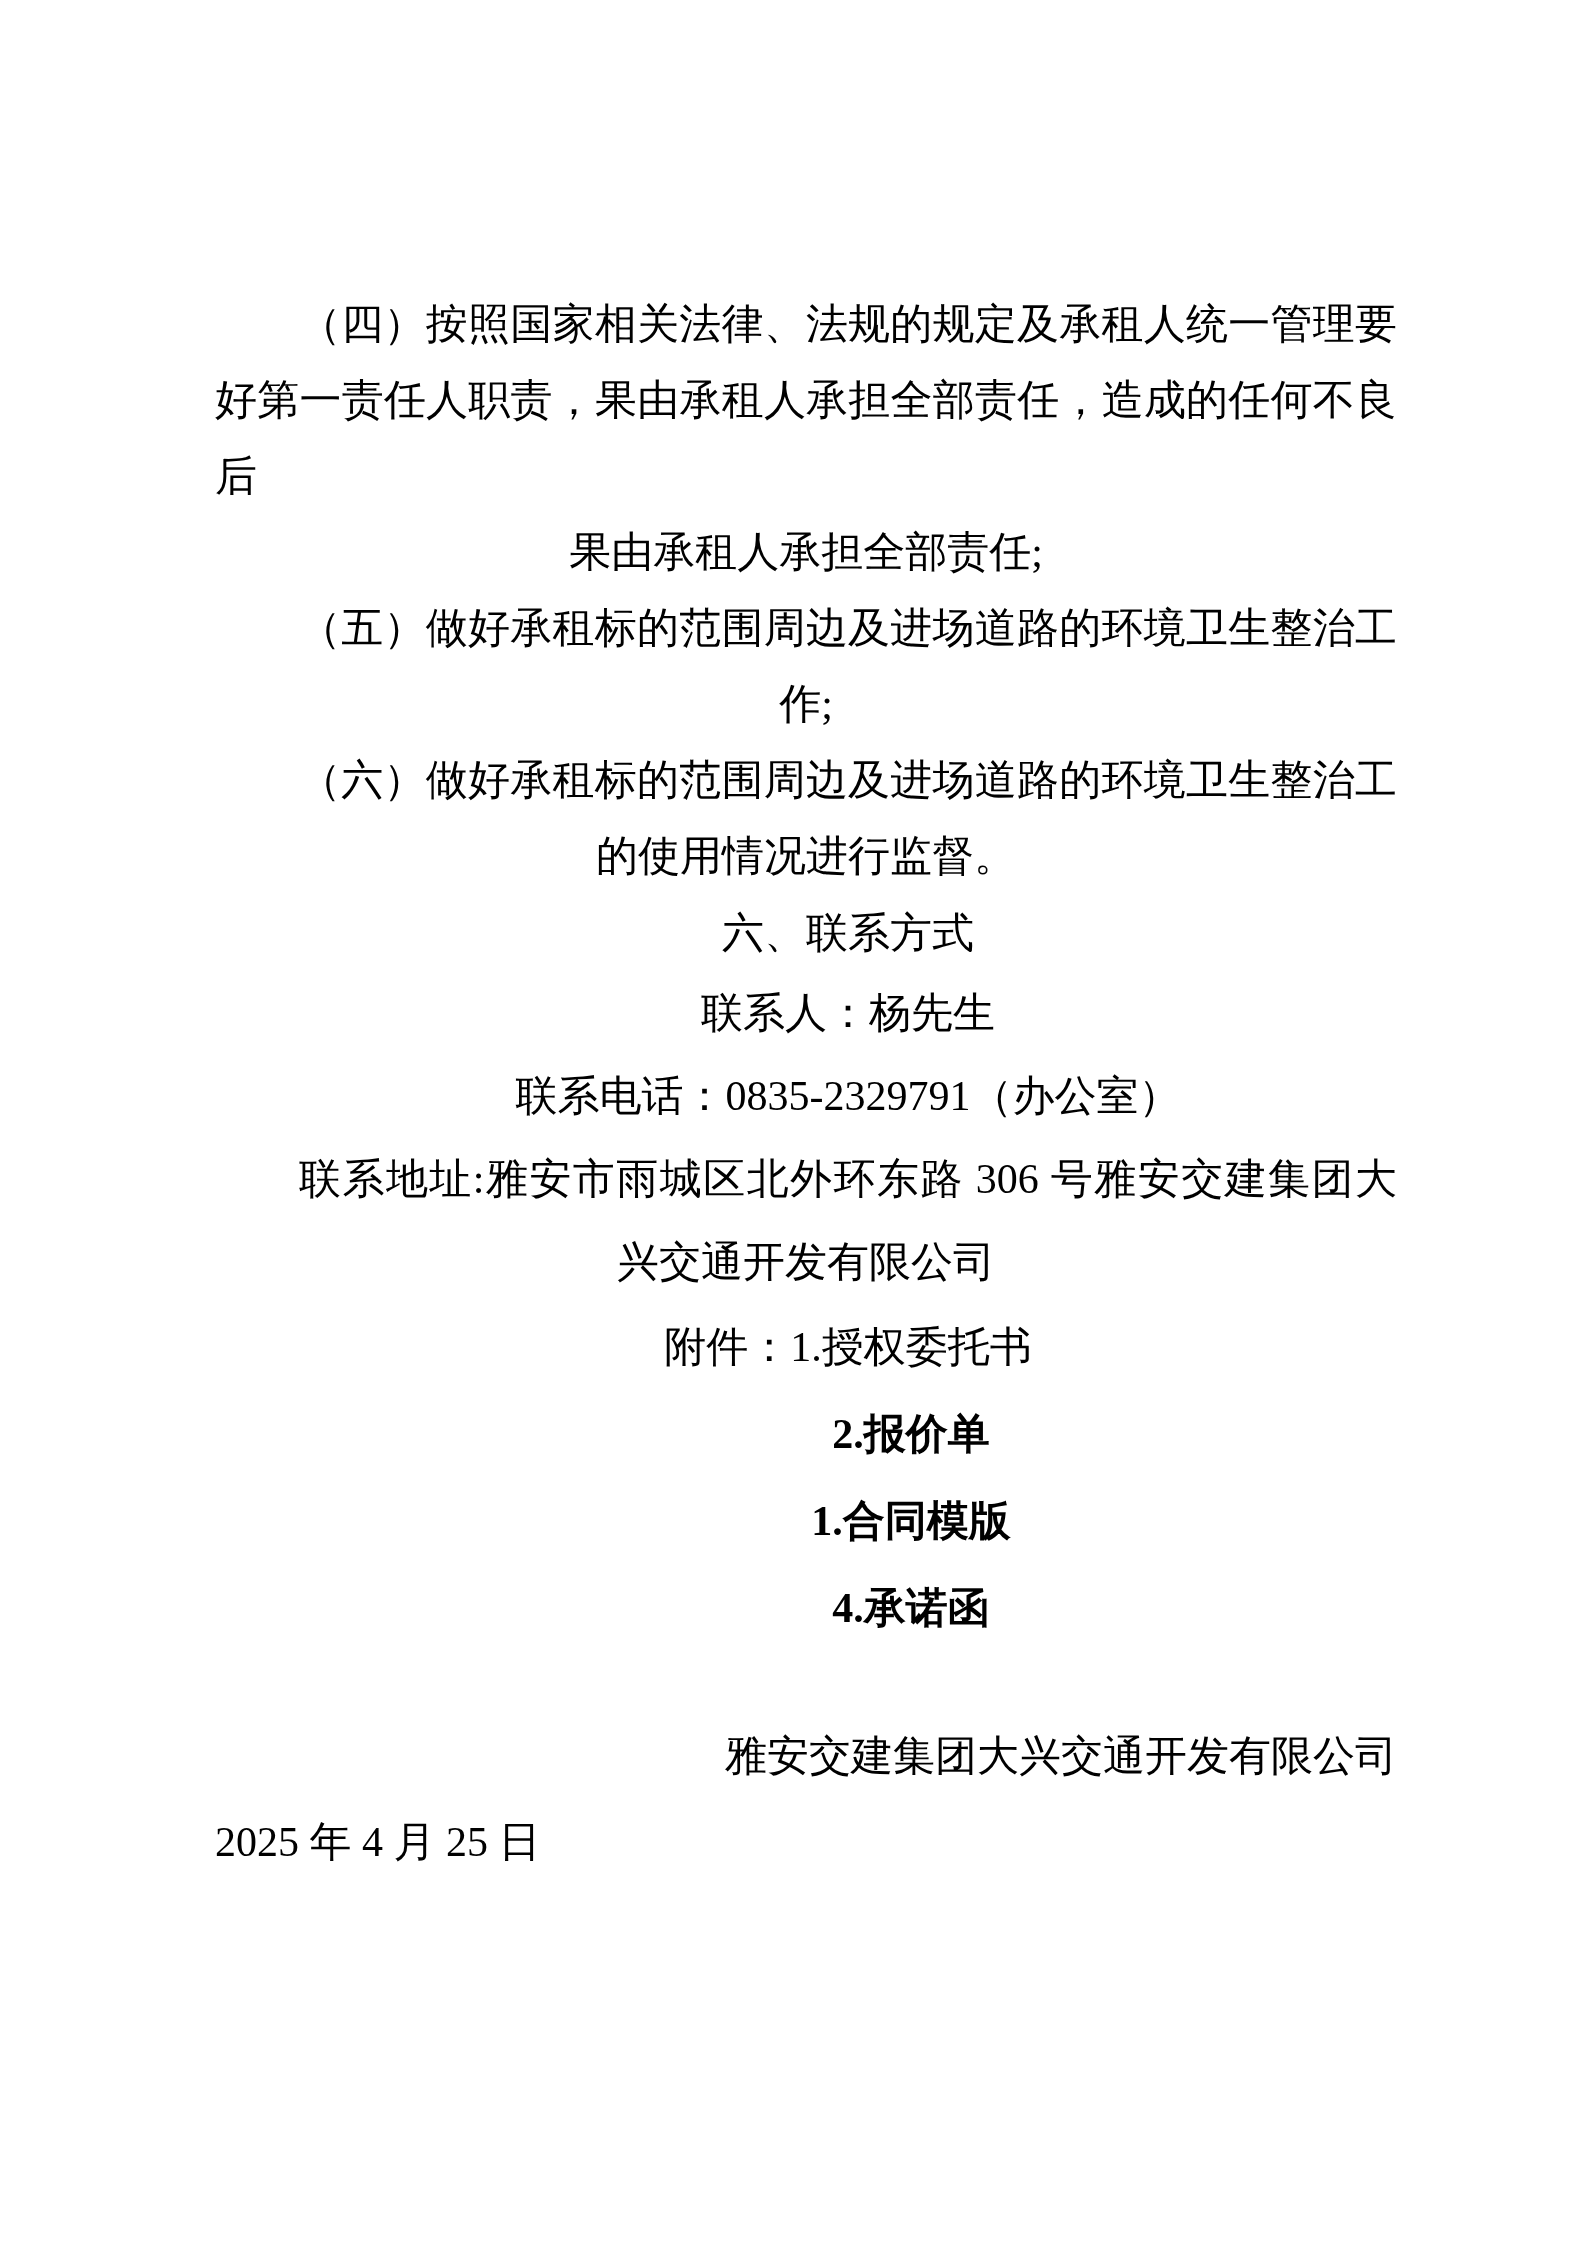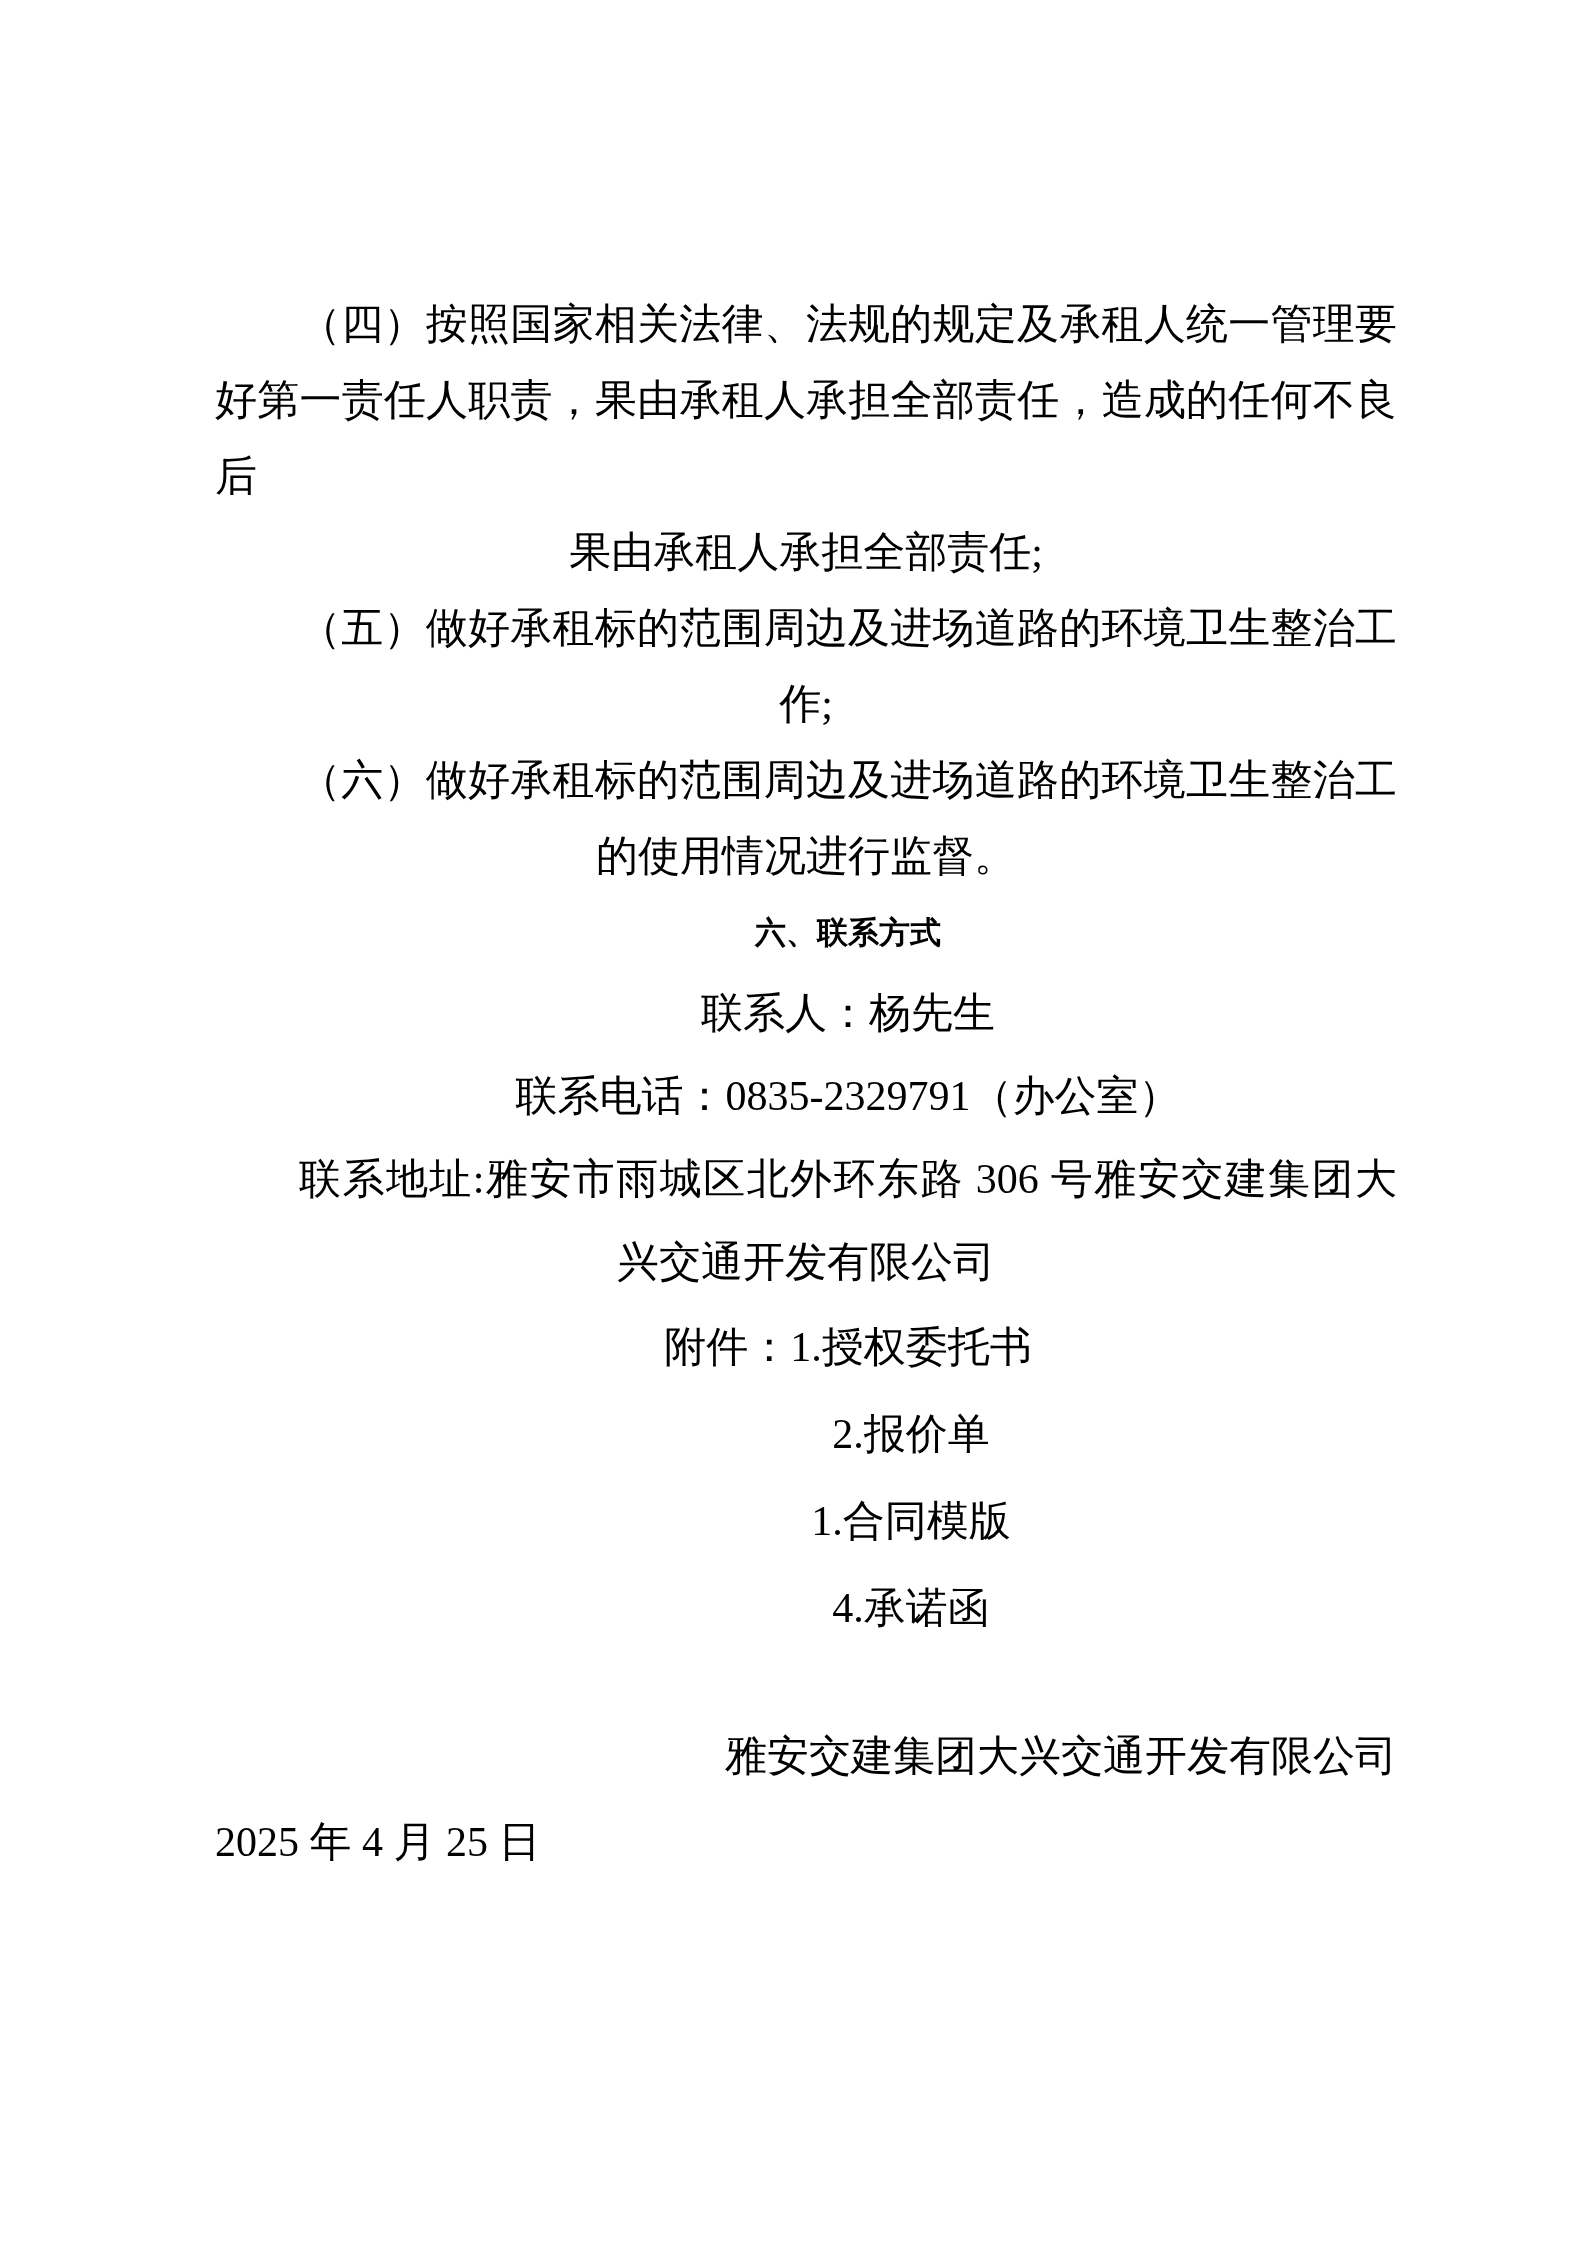--- a/index.html
+++ b/index.html
@@ -27,28 +27,28 @@
     line-height: 76px;
     text-align: center;
   }
   .indent { text-indent: 84px; }
   .fill {
     text-align: justify;
     text-align-last: justify;
   }
   .heading {
     margin: 0;
-    font-size: 31px;
-    font-weight: 700;
+    font-size: 42px;
+    font-weight: 400;
     line-height: 78px;
     font-family: "Liberation Sans", "DejaVu Sans", sans-serif;
   }
   .sec-contact .line { line-height: 83px; }
   .sec-attach .line { line-height: 87px; }
-  .item-indent { padding-left: 210px; }
+  .item-indent { padding-left: 210px; font-weight: bold; }
   .sec-sign { margin-top: 61px; }
   .sec-sign .line { line-height: 86px; }
   .sign-company { text-align: right; }
   .sign-date { text-align: left; padding-right: 88px; }
 </style>
 </head>
 <body>
 
 <div class="page">
   <div class="content">

